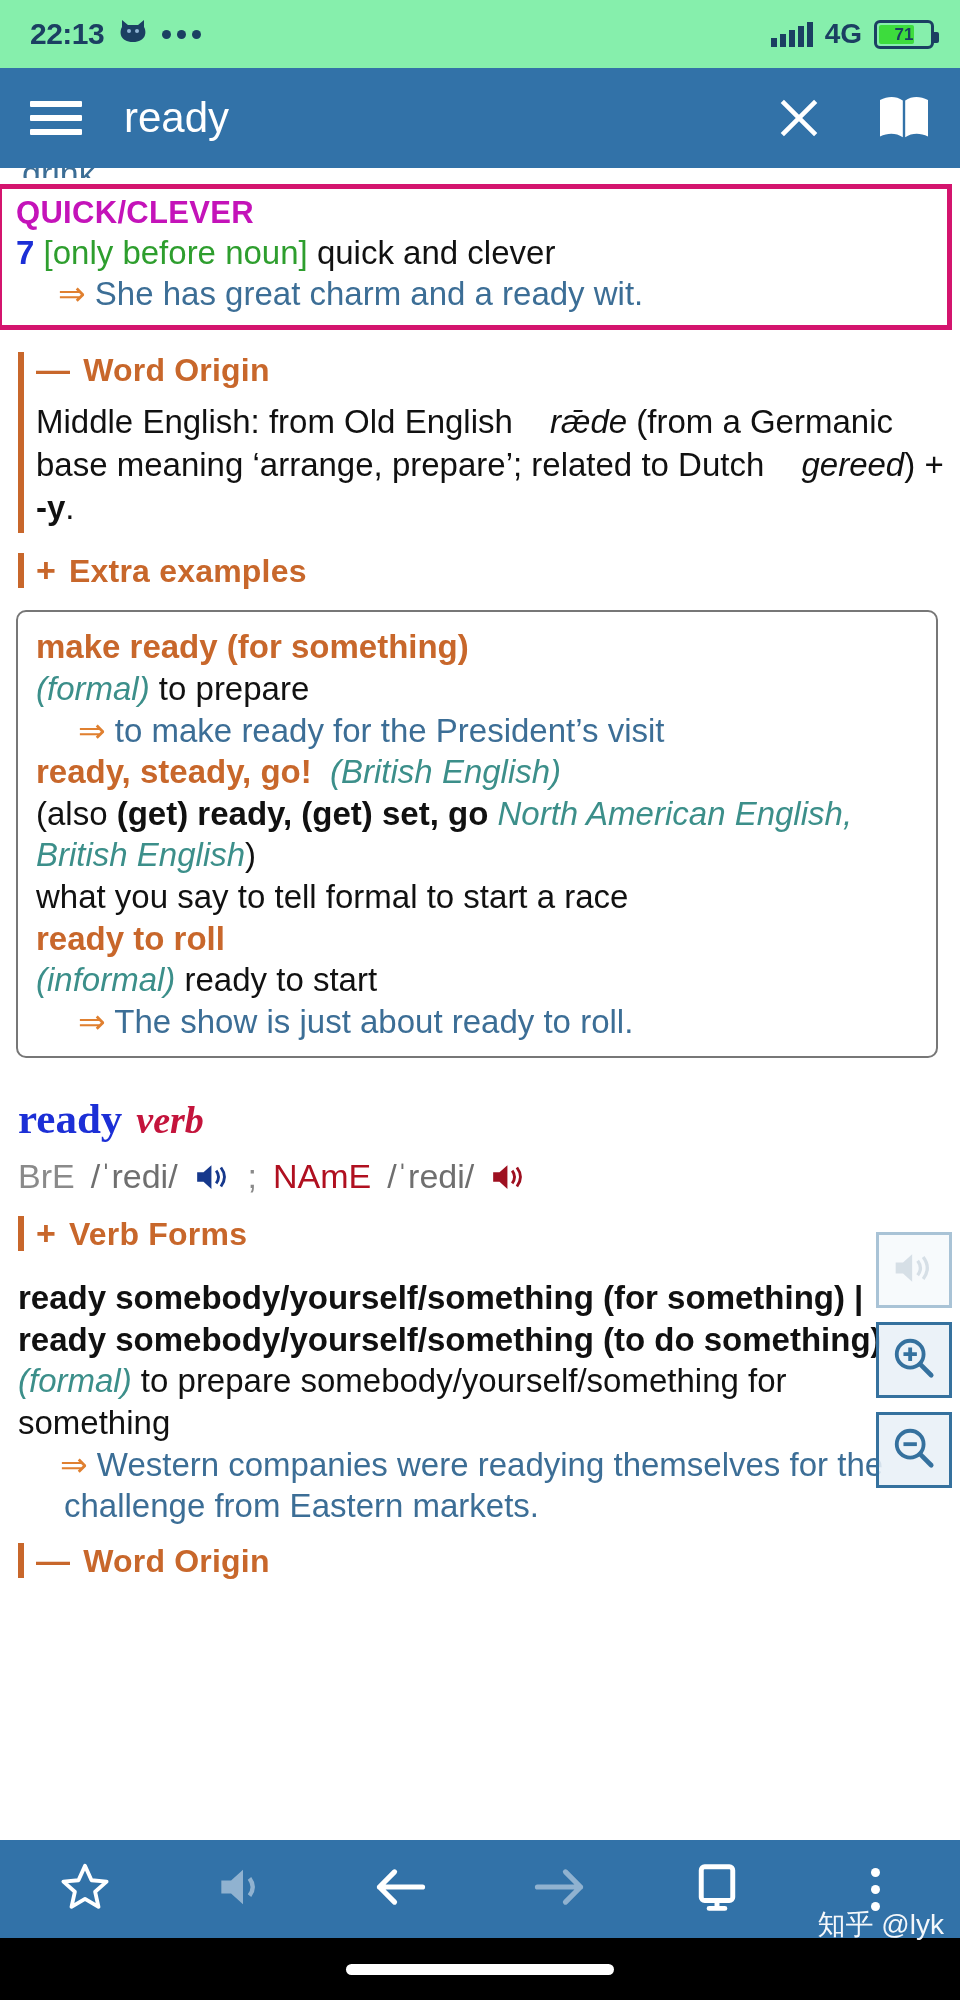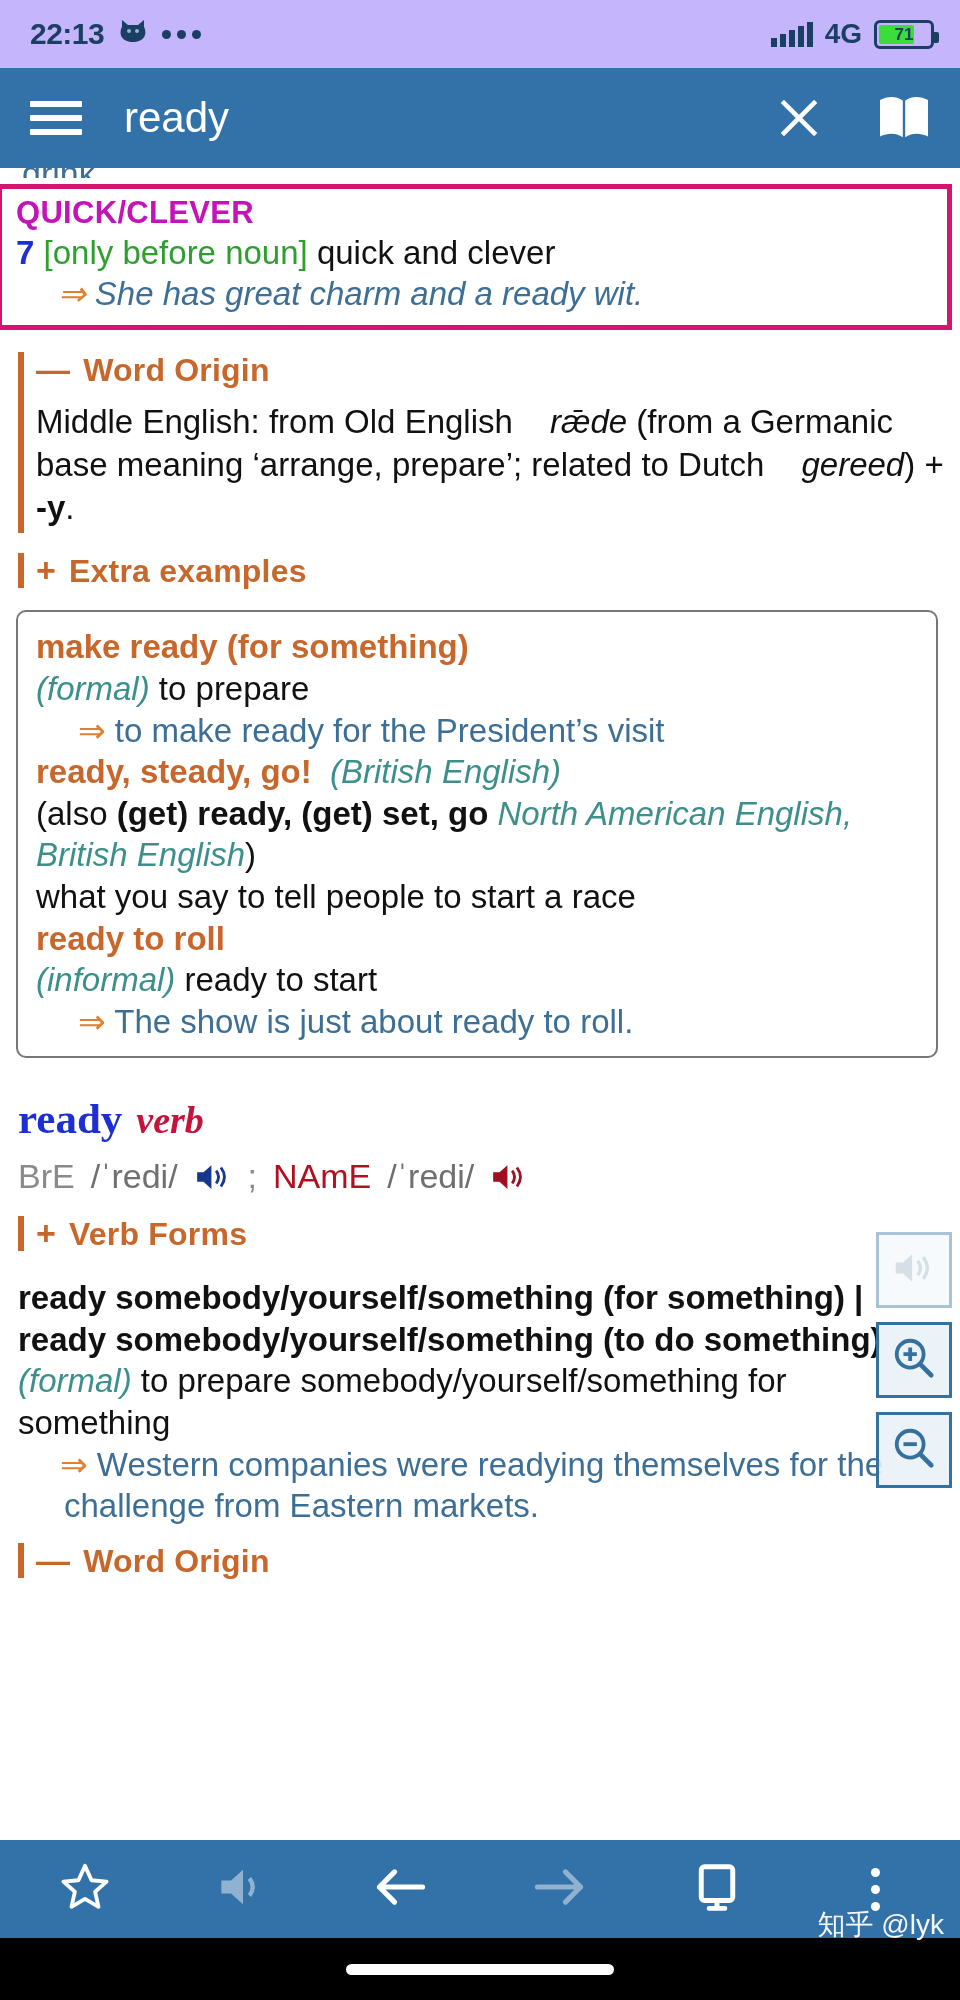--- a/index.html
+++ b/index.html
@@ -11,21 +11,21 @@
   }
   #screen {
     position: relative;
     width: 960px; height: 2000px;
     background: #ffffff;
   }
 
   
   .statusbar {
     height: 68px;
-    background: #c4b5fd;
+    background: #86efac;
     display: flex;
     align-items: center;
     justify-content: space-between;
     padding: 0 26px 0 30px;
     color: #123c60;
   }
   .sb-left { display: flex; align-items: center; gap: 14px; }
   .sb-time { font-size: 30px; font-weight: bold; letter-spacing: -0.5px; color:#1b3f62; }
   .sb-dots { display: flex; gap: 6px; align-items: center; }
   .sb-dots i { display:block; width:9px; height:9px; border-radius:50%; background:#1b3f62; }
@@ -77,21 +77,21 @@
   }
   .sense-cat {
     color:#c413b9; font-weight:bold; font-size:31px; letter-spacing:0.3px;
     margin-bottom: 2px;
   }
   .sense-row { font-size:33px; line-height:1.24; }
   .sense-num { color:#1c2fd6; font-weight:bold; }
   .gram { color:#2e9e2e; }
   .def { color:#111; }
   .example {
-    color:#3c6e96; font-size:33px; line-height:1.24; padding-left:46px; text-indent:-4px;font-style:italic;
+    color:#3c6e96; font-size:33px; line-height:1.24; padding-left:46px; text-indent:-4px;
   }
   .arrow { color:#e08030; }
 
   
   .sect {
     position:relative; padding-left: 36px; margin-top: 20px;
   }
   .sect::before {
     content:""; position:absolute; left: 18px; top: 2px; bottom: 2px;
     width: 6px; background: #c8672b;
@@ -271,21 +271,21 @@
         </div>
       </div>
 
       <div>
         <div>
           <span class="idiom">ready, steady, go!</span>&nbsp; <span class="reg">(British English)</span>
         </div>
         <div class="plain">
           <span>(also </span><b>(get) ready, (get) set, go</b><span class="reg" style="font-weight:normal"> North American English, British English</span><span>)</span>
         </div>
-        <div class="plain">what you say to tell people to start a race</div>
+        <div class="plain">what you say to tell formal to start a race</div>
       </div>
 
       <div>
         <div class="idiom">ready to roll</div>
         <div>
           <span class="reg">(informal)</span><span class="plain"> ready to start</span>
         </div>
         <div class="ex">
           <span class="arrow">⇒</span><span> The show is just about ready to roll.</span>
         </div>

